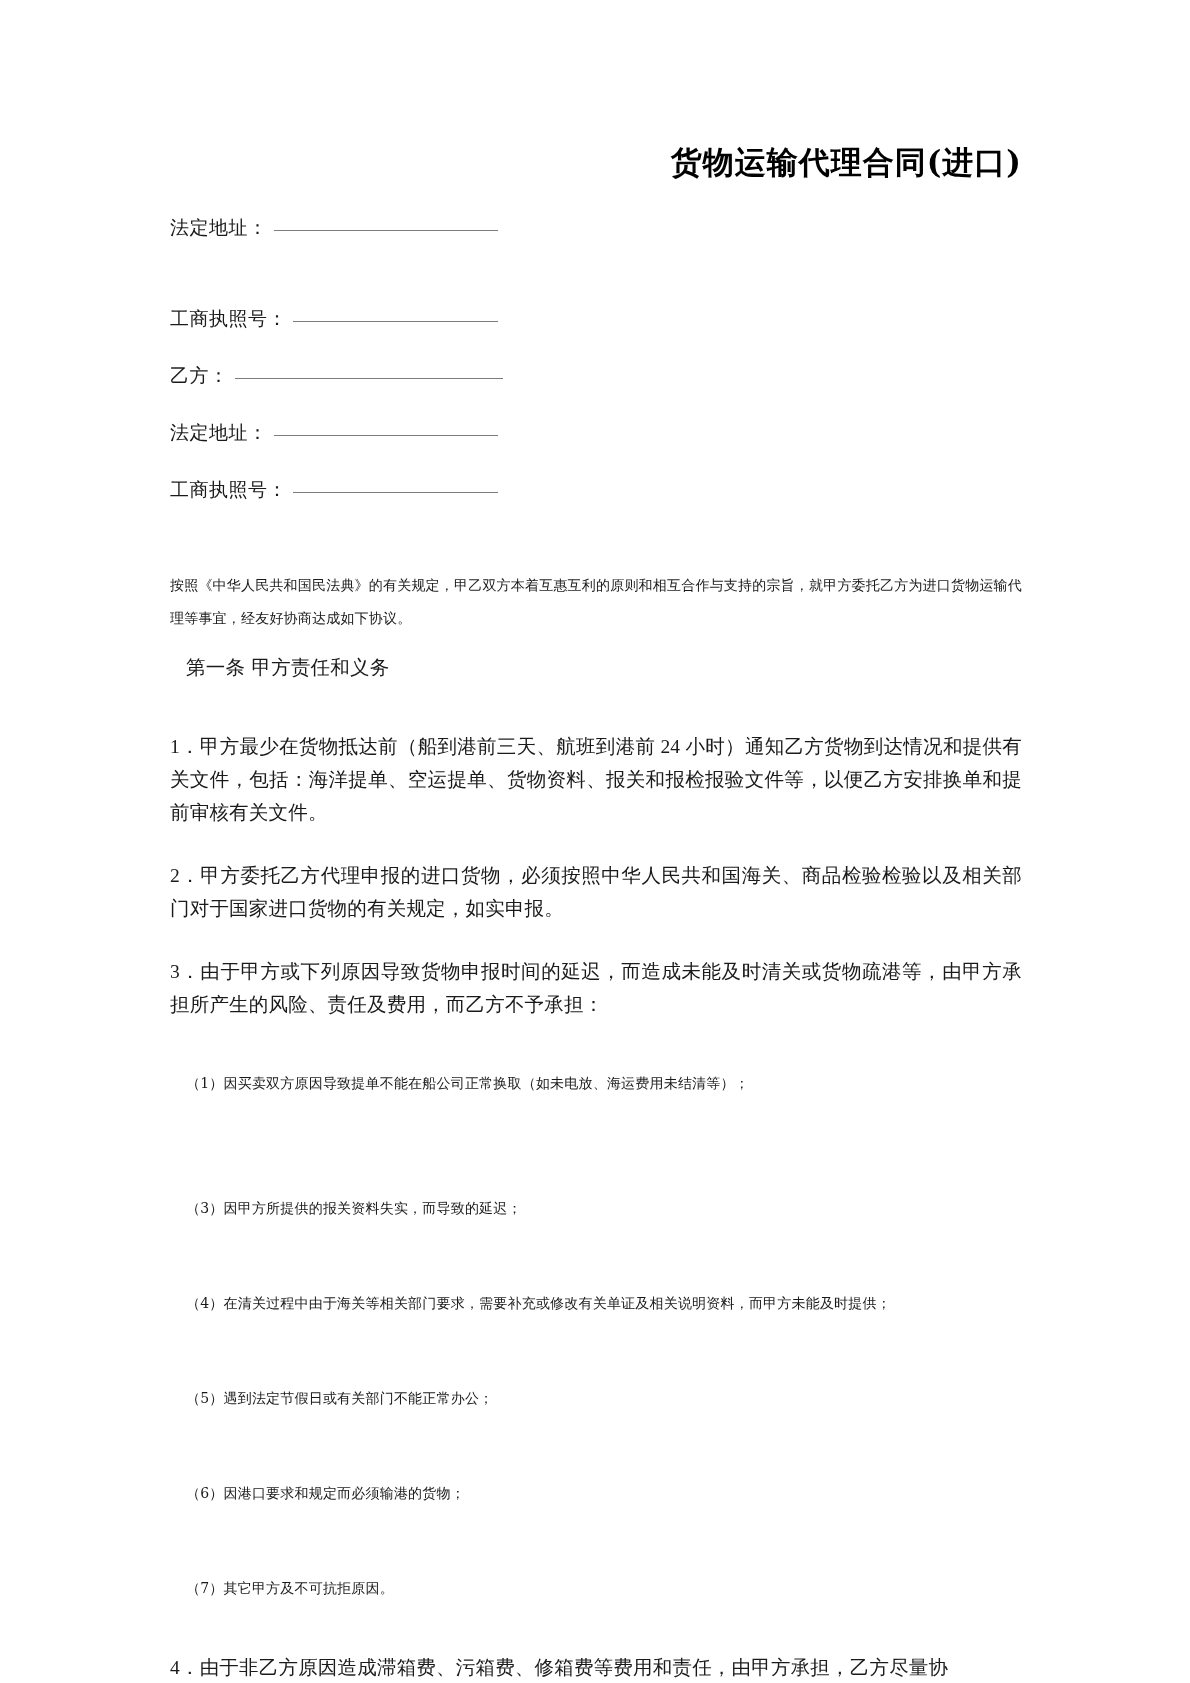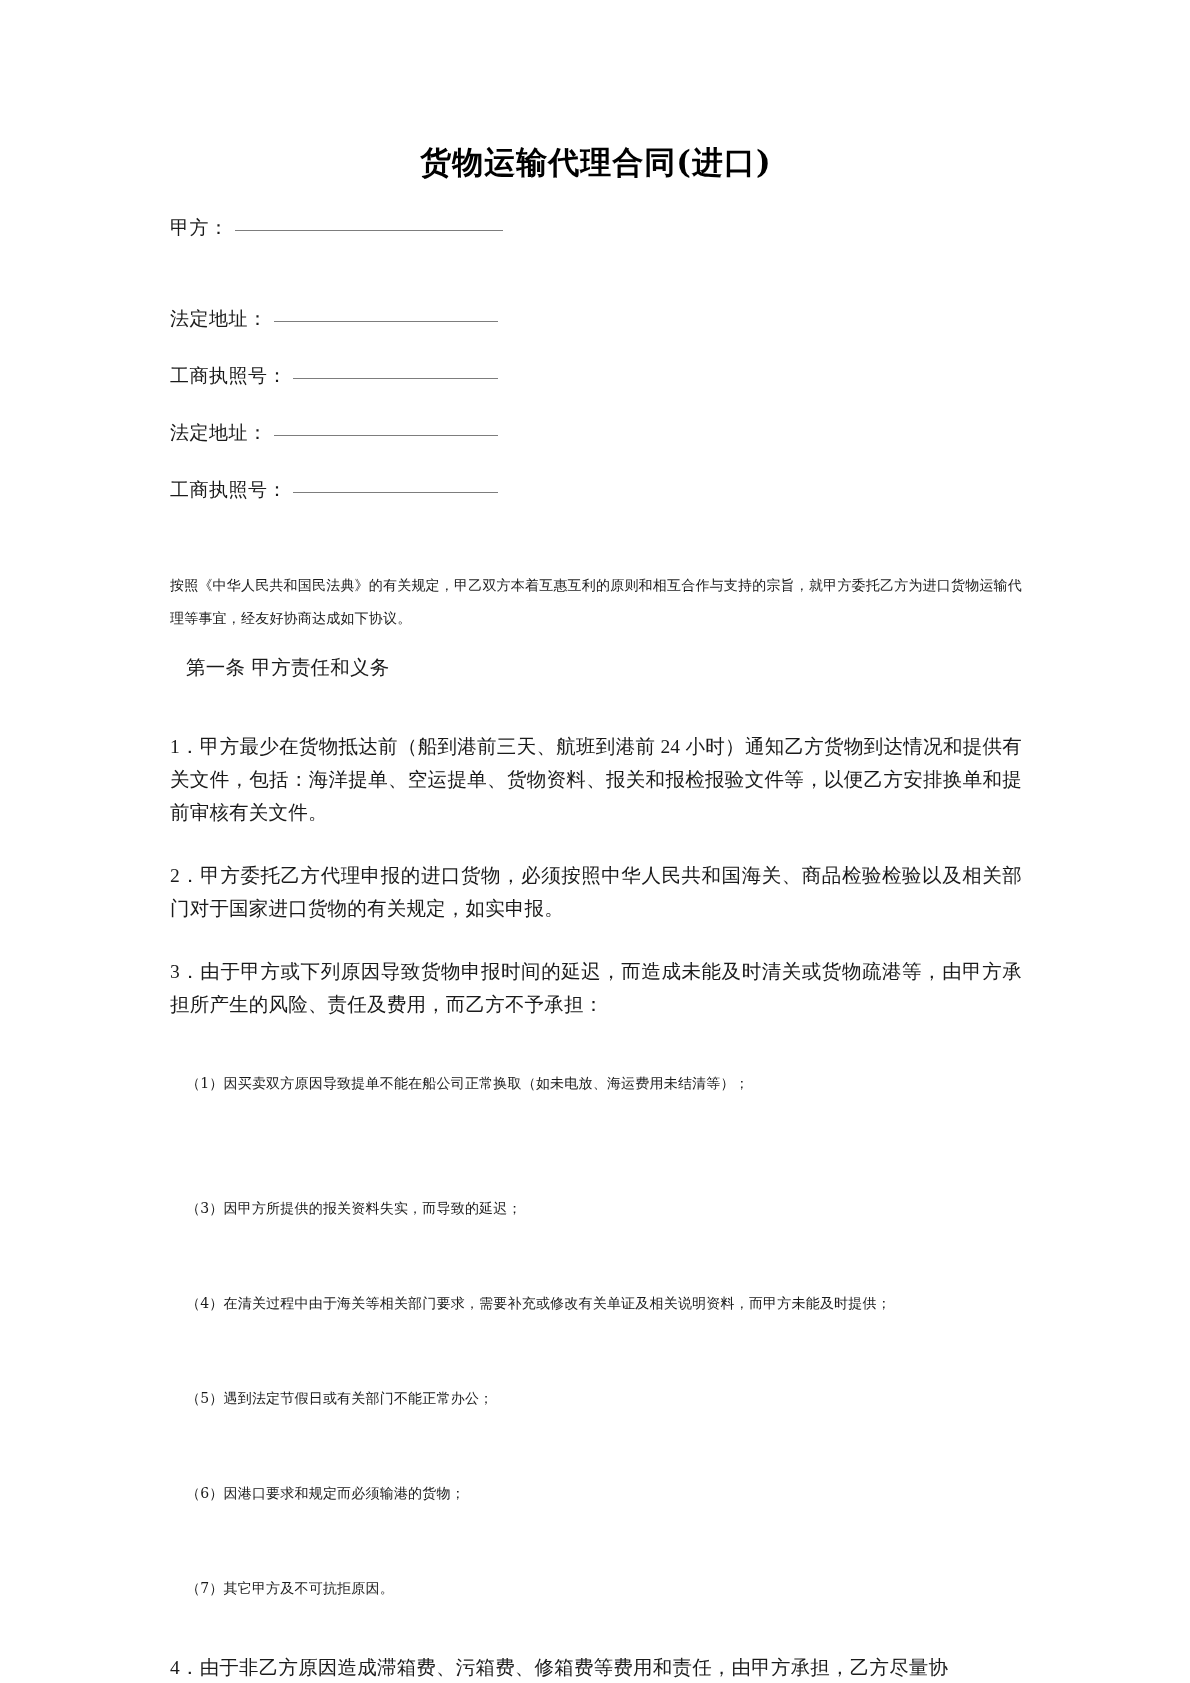--- a/index.html
+++ b/index.html
@@ -25,21 +25,21 @@
   }
   .content {
     position: absolute;
     left: 170px;
     top: 0;
     width: 852px;
   }
   .doc-title {
     margin: 0;
     padding: 0;
-    text-align: center;
+    text-align: right;
     font-family: "DejaVu Serif", "Liberation Serif", serif;
     font-weight: bold;
     font-size: 31px;
     letter-spacing: 1px;
     line-height: 1.25;
     padding-top: 143px;
     color: #000000;
   }
   .field-list {
     margin: 0;
@@ -117,35 +117,35 @@
 </head>
 <body>
 
 <div class="page">
   <div class="content">
 
     <h1 class="doc-title">货物运输代理合同(进口)</h1>
 
     <div class="field-list">
 
-      <div class="field-row">
-        <span class="field-label">甲方：</span>
-        <span class="field-line fl-a"></span>
-      </div>
 
       <div class="field-row">
         <span class="field-label">法定地址：</span>
         <span class="field-line fl-b"></span>
       </div>
 
       <div class="field-row">
         <span class="field-label">工商执照号：</span>
         <span class="field-line fl-c"></span>
       </div>
 
+      <div class="field-row">
+        <span class="field-label">乙方：</span>
+        <span class="field-line fl-a"></span>
+      </div>
 
       <div class="field-row">
         <span class="field-label">法定地址：</span>
         <span class="field-line fl-b"></span>
       </div>
 
       <div class="field-row">
         <span class="field-label">工商执照号：</span>
         <span class="field-line fl-c"></span>
       </div>

